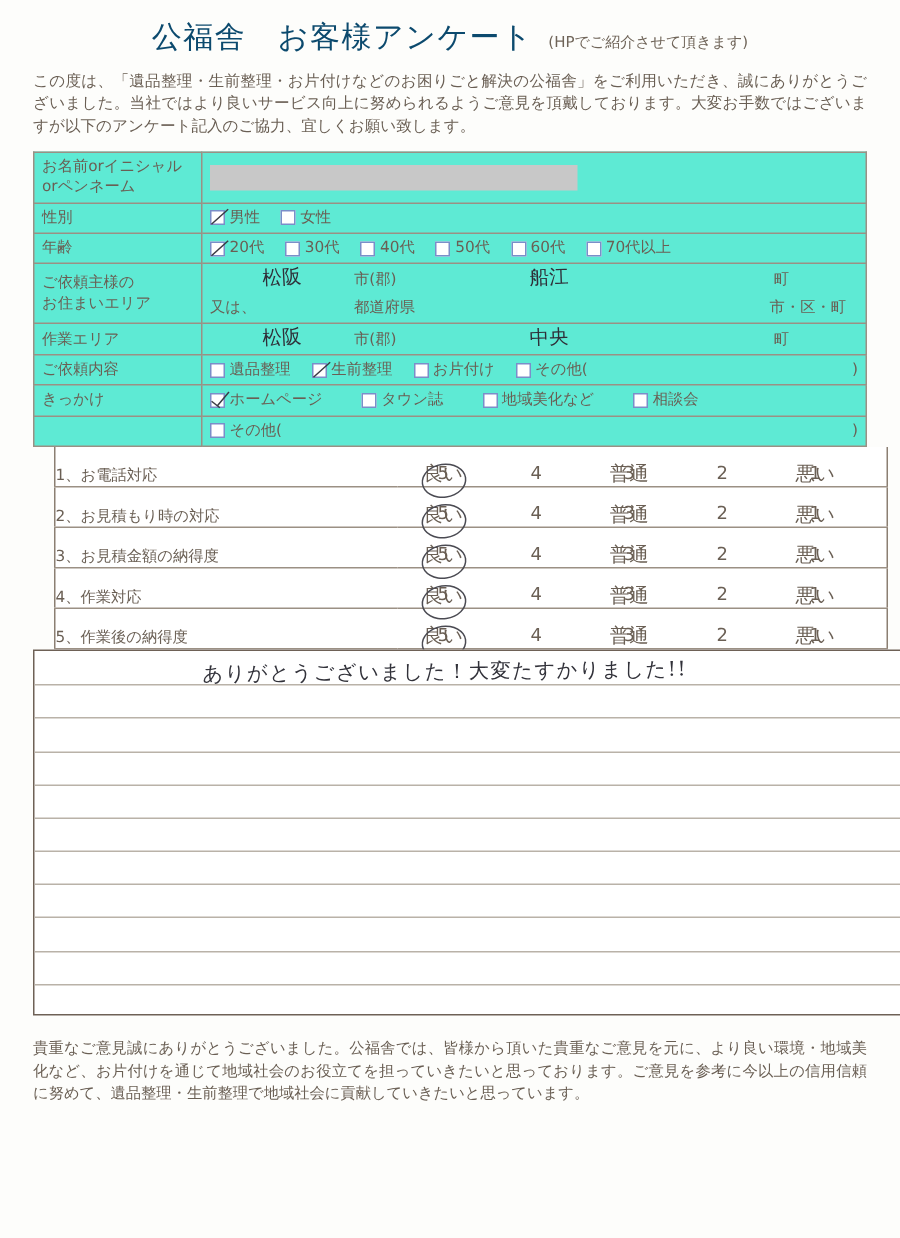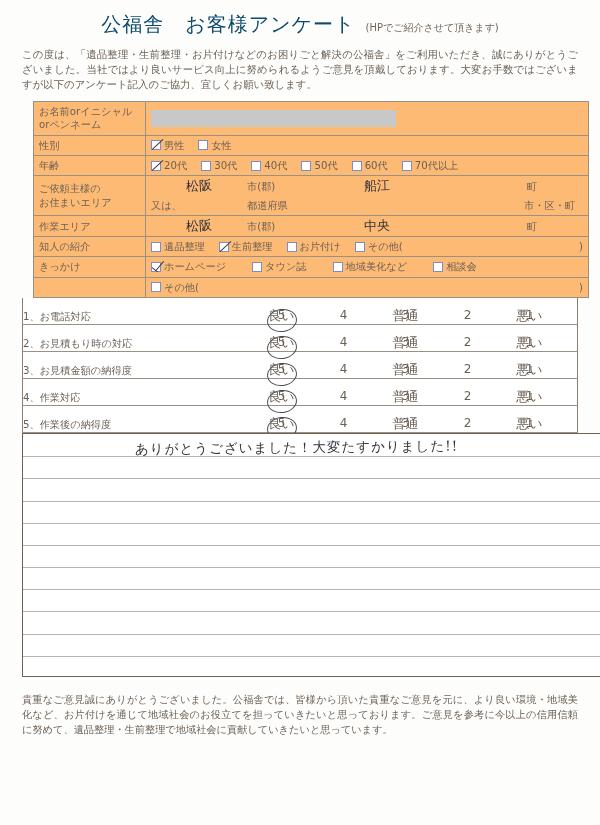--- a/index.html
+++ b/index.html
@@ -29,25 +29,25 @@
   .intro {
     margin: 9px 22px 0 22px;
     font-size: 10.4px;
     line-height: 1.45;
     color: #6a5f54;
     text-align: justify;
   }
 
   
   .tbl {
-    margin: 9px 22px 0 33px;
+    margin: 9px 22px 0 22px;
     border: 1px solid #8b7f72;
     border-collapse: collapse;
     width: 556px;
-    background: #fdba74;
+    background: #5eead4;
   }
   .tbl td {
     border: 1px solid #9b9084;
     padding: 3px 5px;
     font-size: 10.2px;
     color: #6a5f54;
     vertical-align: middle;
     line-height: 1.3;
   }
   .lbl { width: 112px; }
@@ -110,21 +110,21 @@
   .hw-city { width: 96px; text-align: center; transform: rotate(-3deg); }
   .hw-town { width: 120px; text-align: center; transform: rotate(-2deg); }
   .a-city { width: 70px; font-size: 10.2px; }
   .a-mata { width: 52px; font-size: 10.2px; }
   .a-pref { width: 100px; font-size: 10.2px; }
   .a-suffix { font-size: 10.2px; }
   .spacer-line { flex: 1; }
 
   
   .rate-tbl {
-    margin: 0 22px;
+    margin: 0 36px;
     border-collapse: collapse;
     width: 556px;
     background: #fff;
     border-left: 1px solid #8b7f72;
     border-right: 1px solid #8b7f72;
     border-bottom: 1px solid #8b7f72;
   }
   .rate-tbl tr { border-bottom: 1px solid #9b9084; }
   .rate-tbl td { padding: 0; height: 26px; vertical-align: bottom; }
   .q-label {
@@ -293,21 +293,21 @@
           <span class="a-city">市(郡)</span>
           <span class="hand hw-town">中央</span>
           <span class="spacer-line"></span>
           <span class="a-suffix">町</span>
           <span style="width:46px"></span>
         </div>
       </td>
     </tr>
 
     <tr>
-      <td class="lbl">知人の紹介</td>
+      <td class="lbl">ご依頼内容</td>
       <td>
         <div class="cbrow">
           <span class="cb-item">
             <span class="cb"></span>
             <span>遺品整理</span>
           </span>
           <span class="cb-item">
             <span class="cb checked"></span>
             <span>生前整理</span>
           </span>

